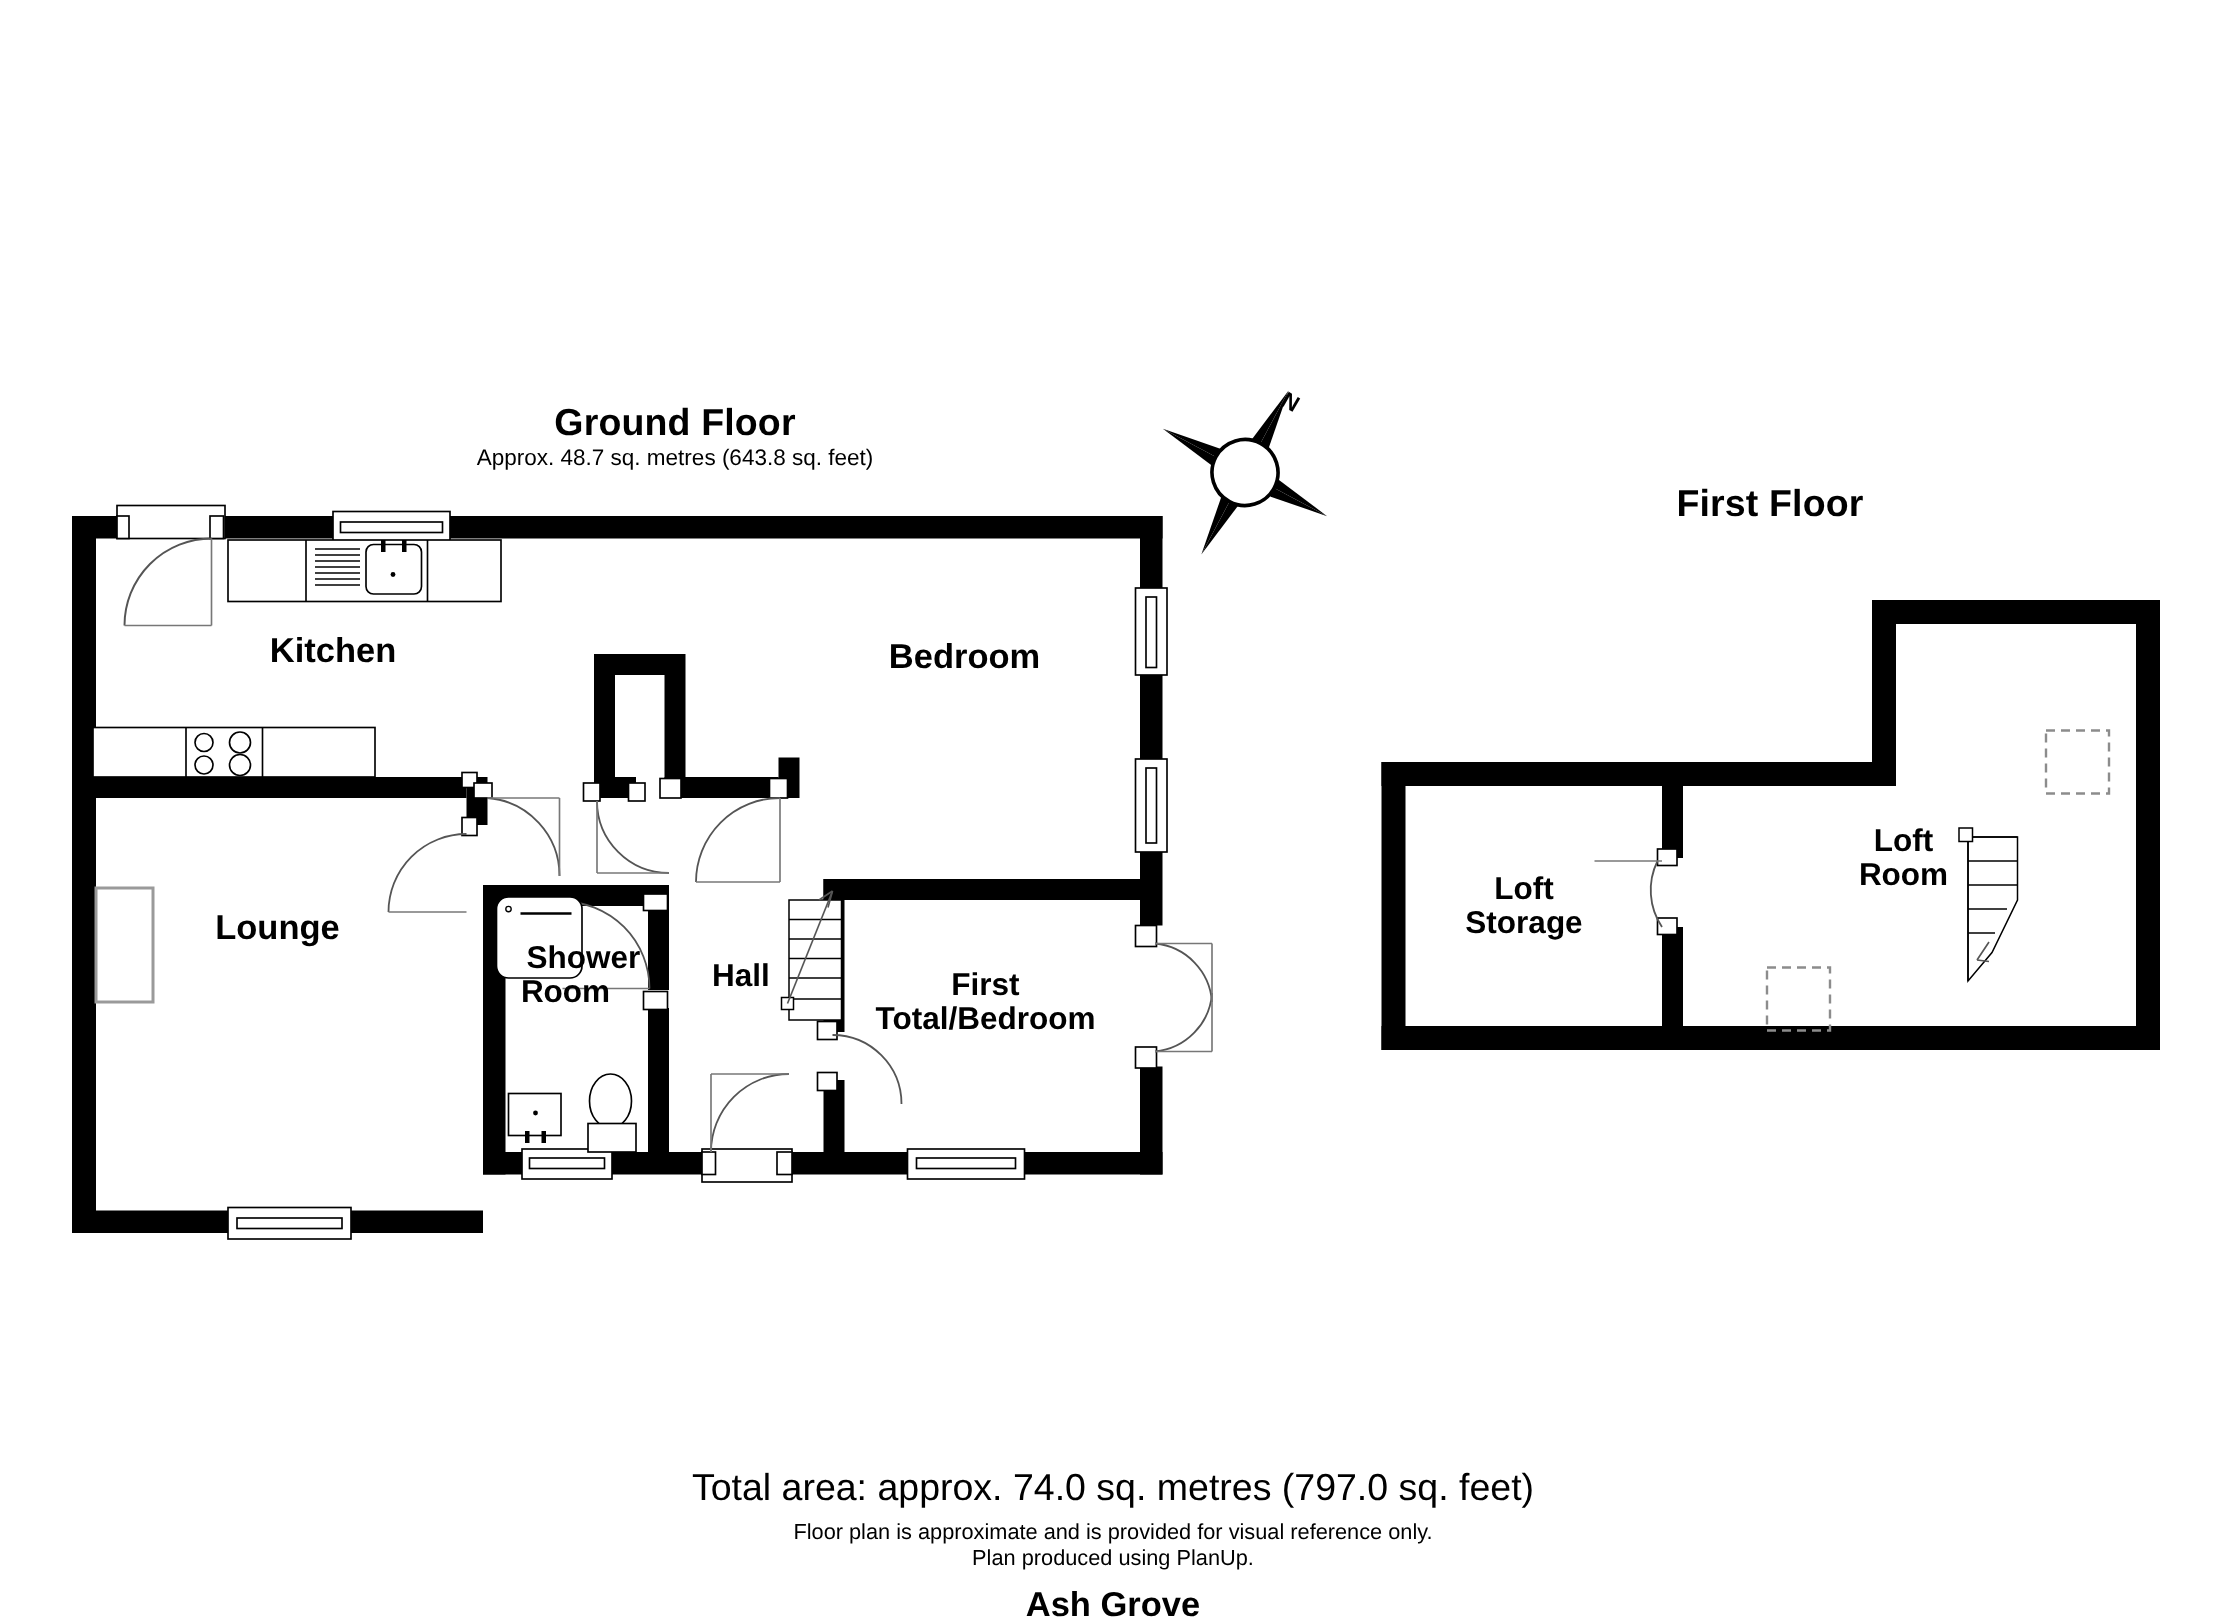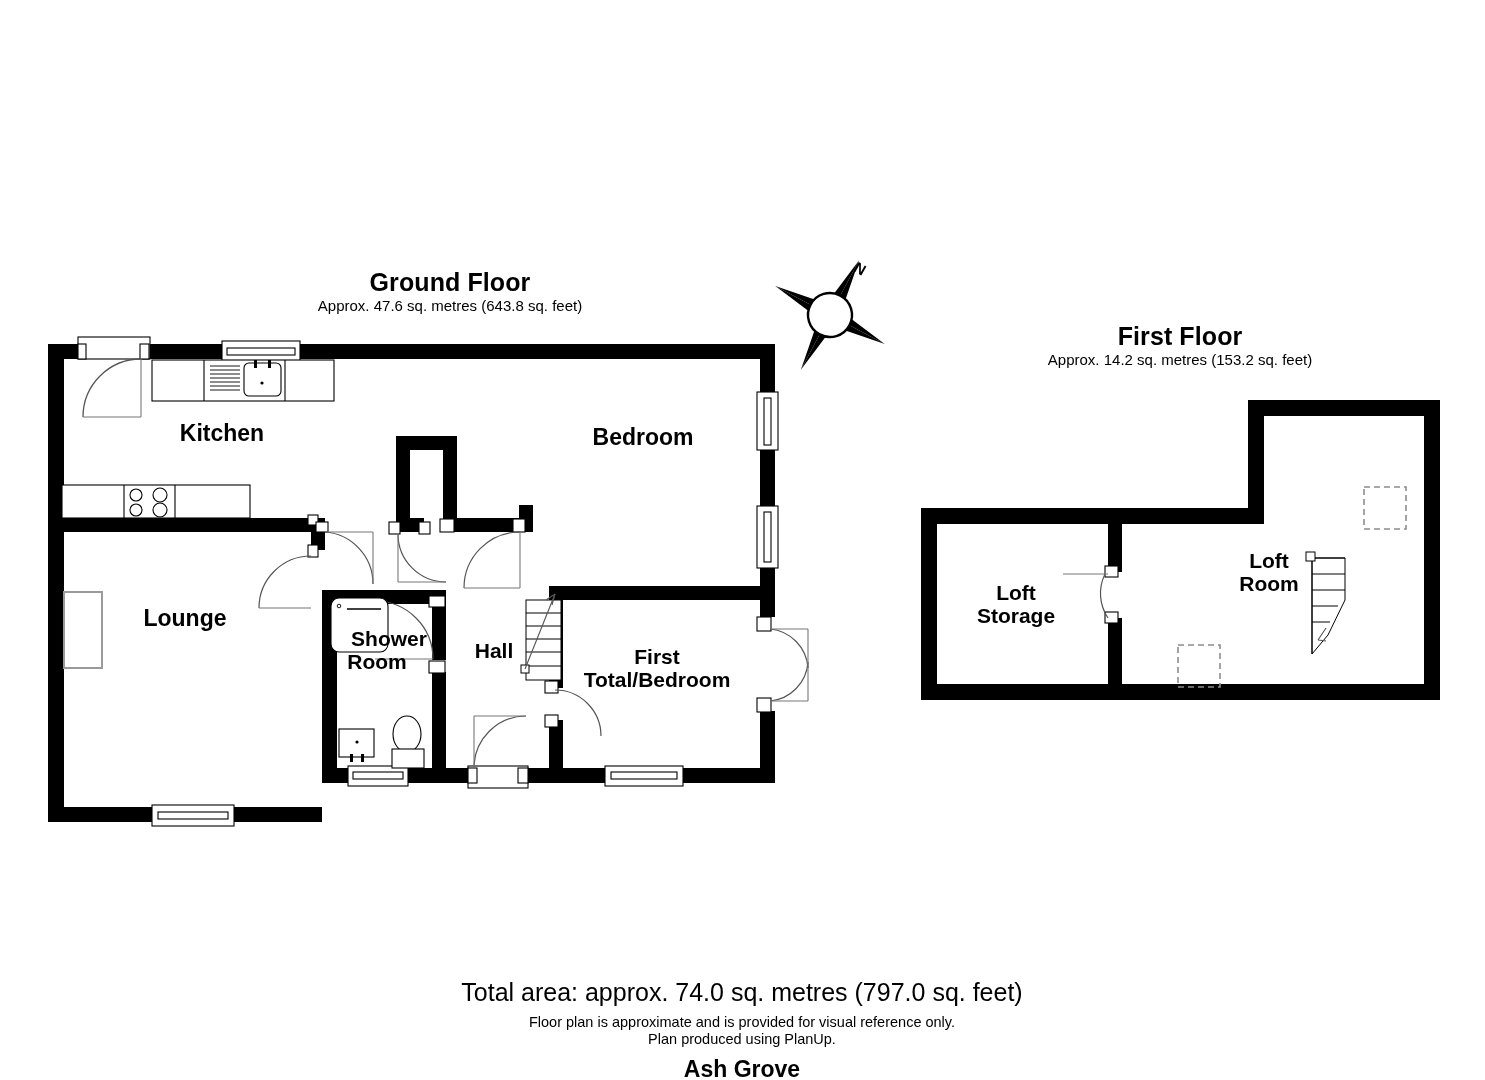--- a/index.html
+++ b/index.html
@@ -365,24 +365,23 @@
         <line x1="1312" y1="558" x2="1312" y2="654" stroke="#000000" stroke-width="1.0"></line>
         <rect x="1306" y="552" width="9" height="9" fill="#ffffff" stroke="#000000" stroke-width="1.0"></rect>
         <path d="M 1318,640 L 1326,628 M 1318,640 L 1326,641" fill="none" stroke="#555555" stroke-width="1.1"></path>
       </g>
 
     </g>
 
   </svg>
 
   <div class="txt floor-title" style="left:280px; top:268px; width:340px;">Ground Floor</div>
-  <div class="txt floor-sub" style="left:260px; top:297px; width:380px;">Approx. 47.6 sq. metres (643.8 sq. feet)</div>
+  <div class="txt floor-sub" style="left:260px; top:297px; width:380px;">Approx. 48.7 sq. metres (643.8 sq. feet)</div>
 
   <div class="txt floor-title" style="left:1010px; top:322px; width:340px;">First Floor</div>
-  <div class="txt floor-sub" style="left:990px; top:351px; width:380px;">Approx. 14.2 sq. metres (153.2 sq. feet)</div>
 
   <div class="txt compass-n" style="left:845px; top:260px; width:30px;">N</div>
 
   <div class="txt room-label" style="left:142px; top:420px; width:160px;">Kitchen</div>
 
   <div class="txt room-label" style="left:563px; top:424px; width:160px;">Bedroom</div>
 
   <div class="txt room-label" style="left:105px; top:605px; width:160px;">Lounge</div>
 
   <div>

